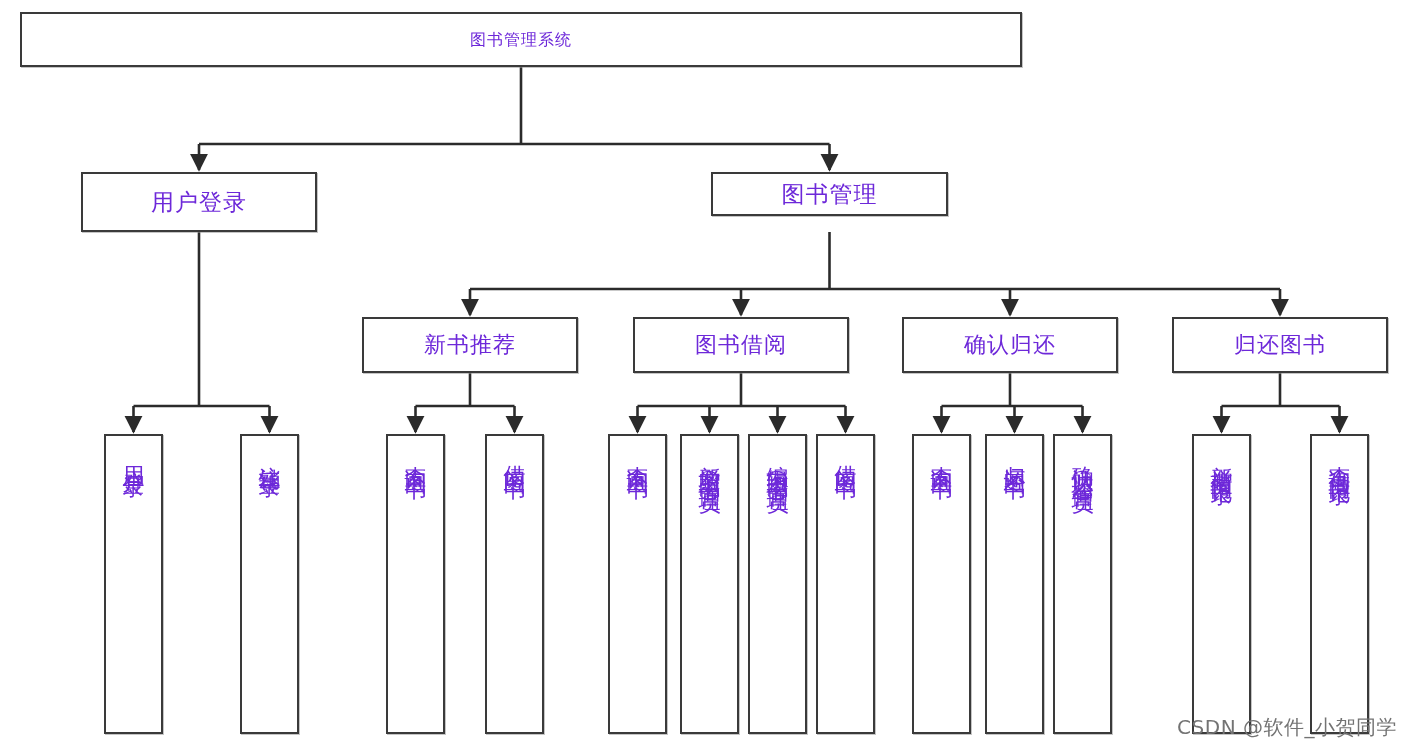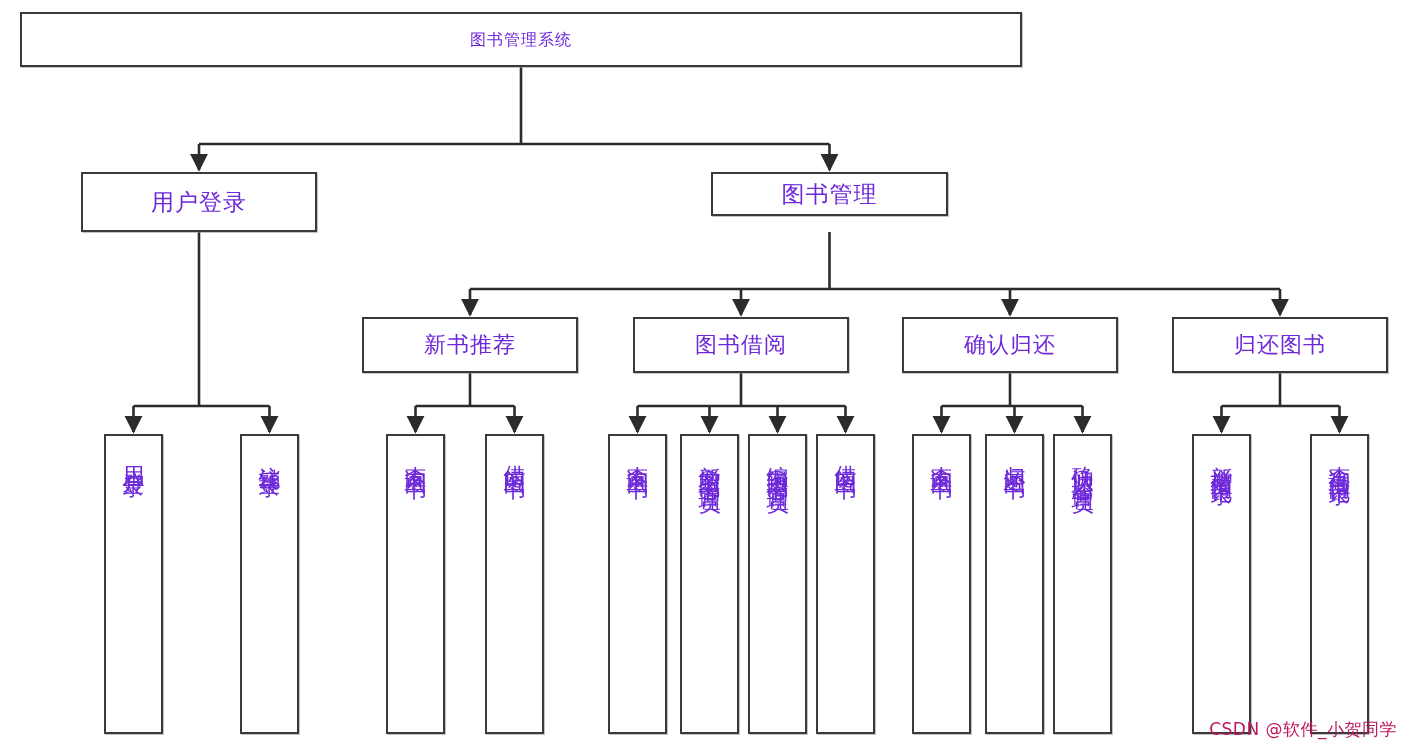--- a/index.html
+++ b/index.html
@@ -59,22 +59,22 @@
     line-height: 1.0;
   }
   .lv-2 .label    { font-size: 23px; }
   .lv-3 .label    { font-size: 22px; }
   .lv-4 .label    { font-size: 22px; }
 
   #watermark {
     position: absolute;
     right: 8px;
     bottom: 6px;
-    font-size: 17px;
-    color: #be185d;
+    font-size: 20px;
+    color: #737373;
     white-space: nowrap;
     letter-spacing: 0.5px;
   }
 </style>
 </head>
 <body>
 
 <div id="canvas">
 
   <svg id="wires" viewBox="0 0 1405 747" xmlns="http://www.w3.org/2000/svg">

